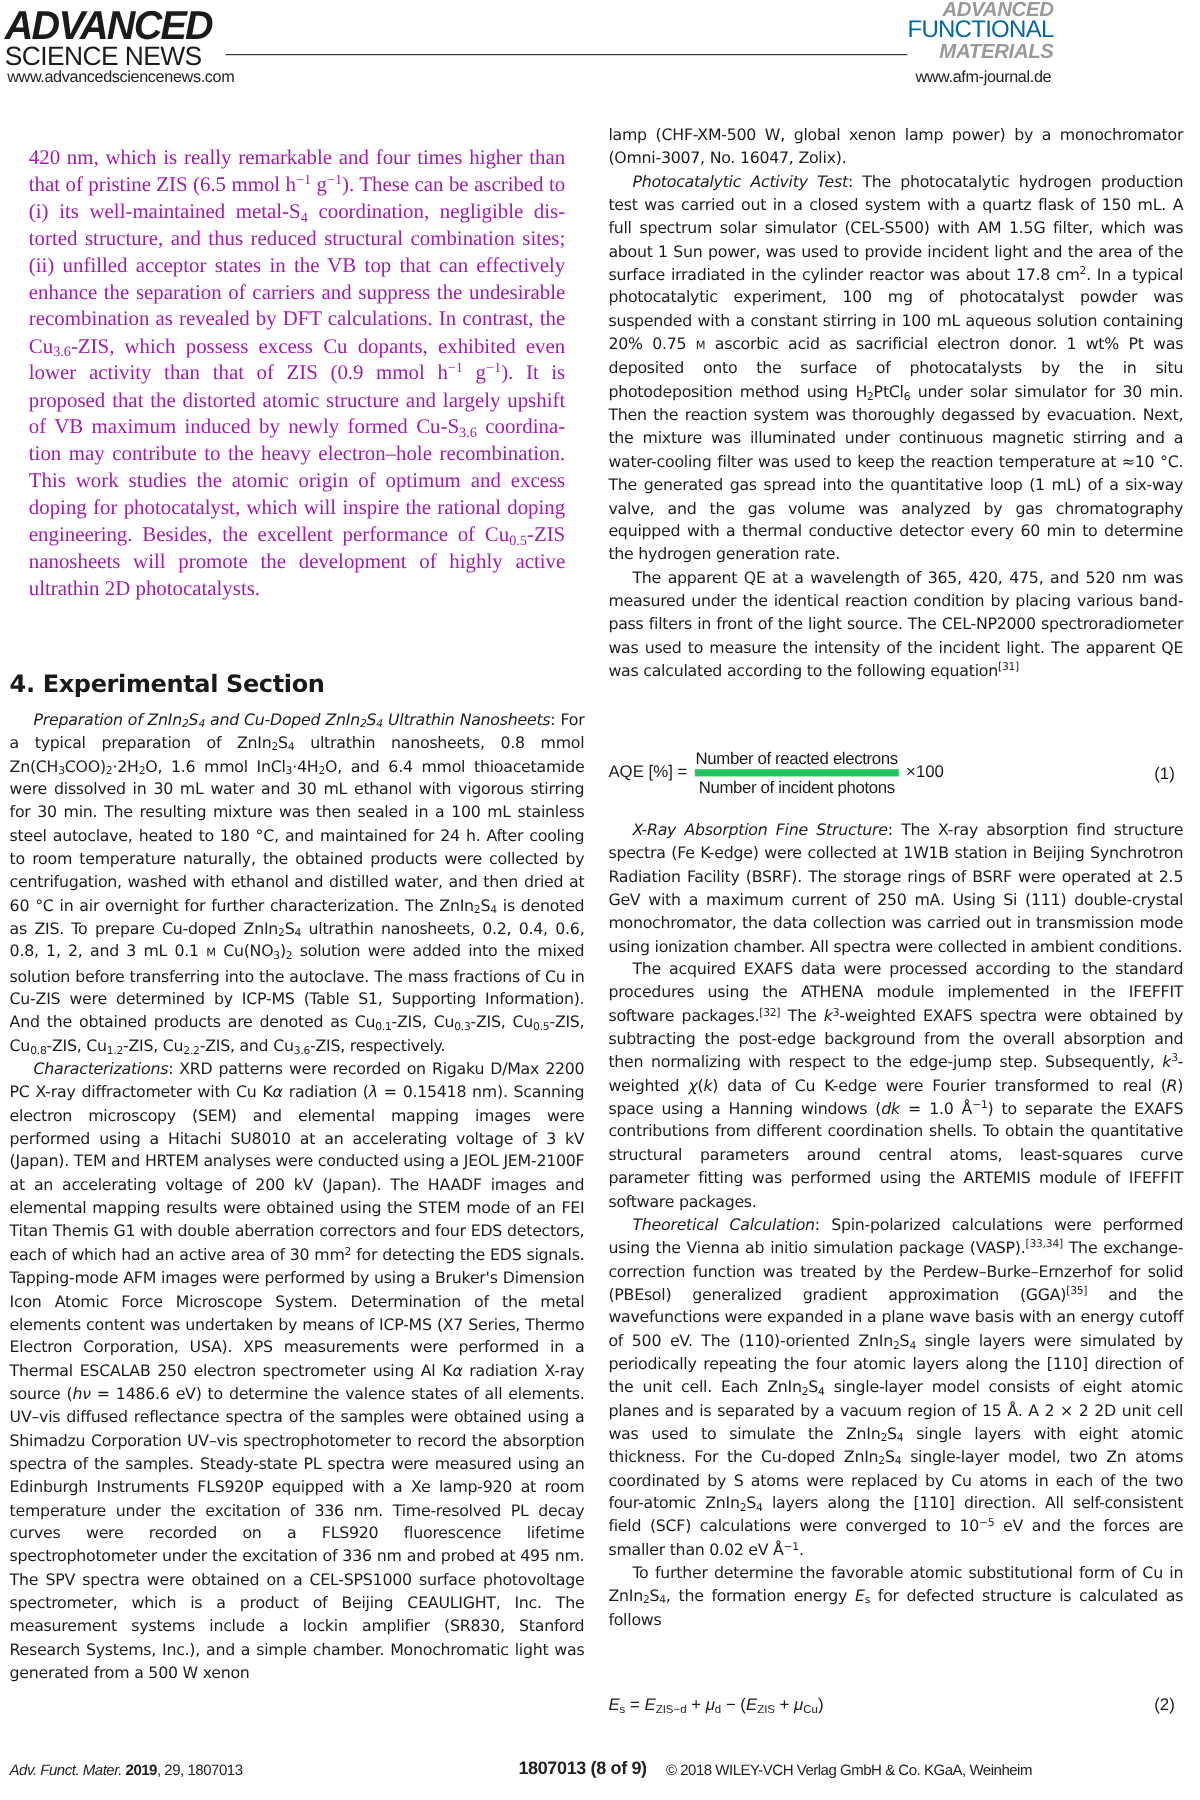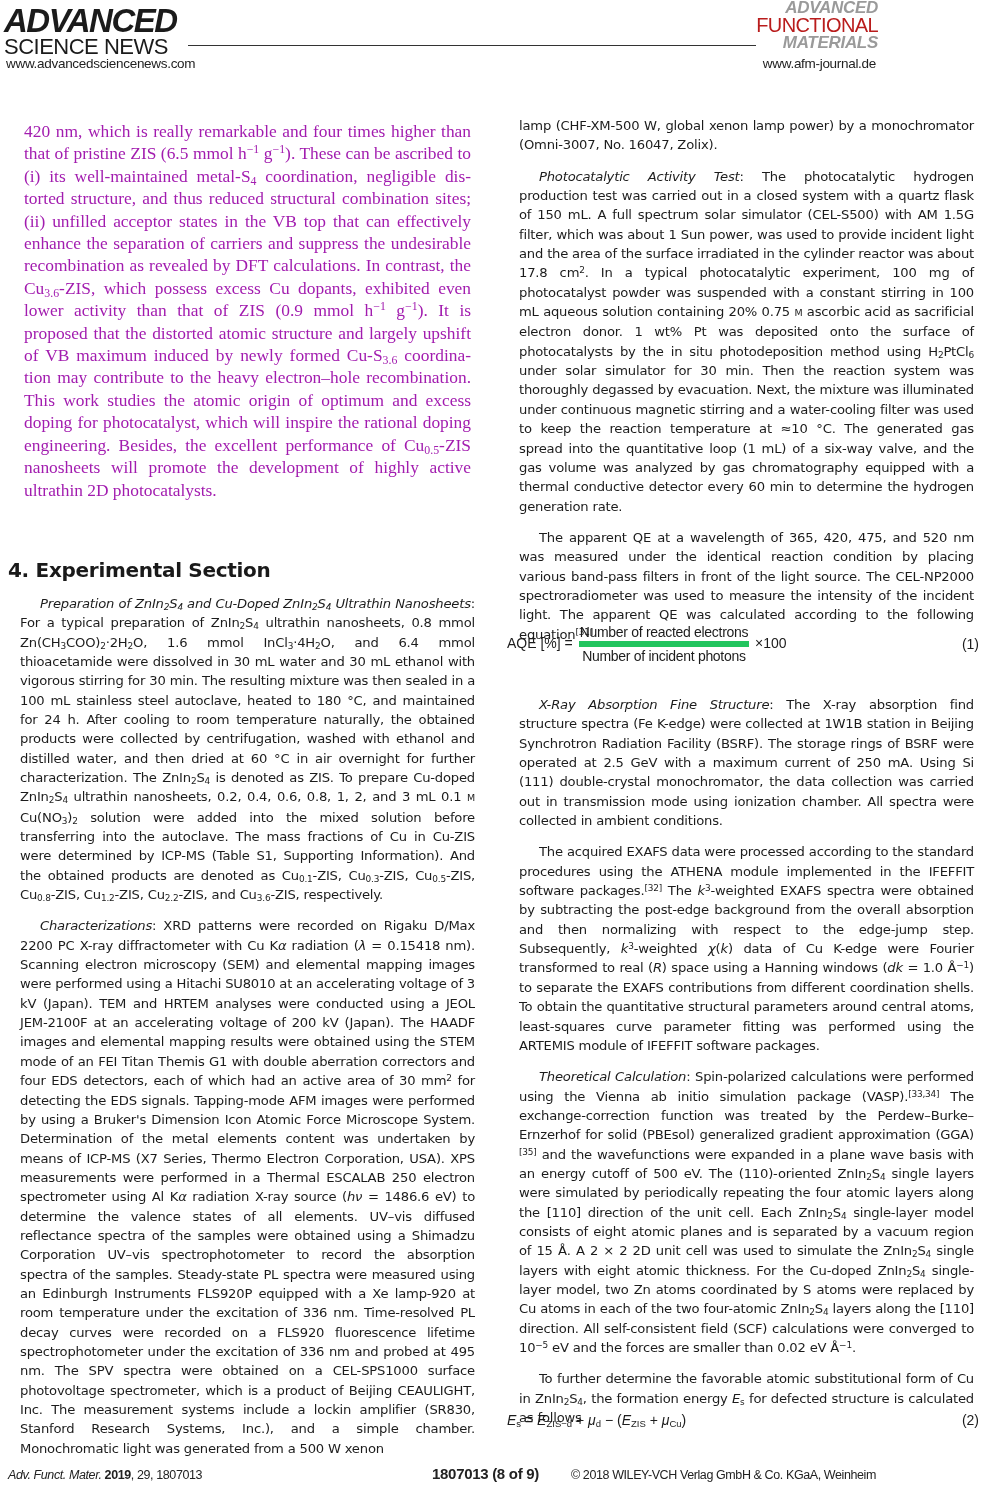--- a/index.html
+++ b/index.html
@@ -6,53 +6,53 @@
   body { width: 1000px; height: 1500px; position: relative; overflow: hidden; color: #1a1a1a; }
   .page { position: absolute; left: 0; top: 0; width: 884px; height: 1500px; }
 
   
   .hdr-left-logo { position: absolute; left: 4px; top: 4px; font-family: "Liberation Sans", sans-serif; line-height: 1; }
   .logo-adv { font-weight: bold; font-style: italic; font-size: 33px; letter-spacing: -1.5px; color: #1b1b1b; transform: scaleY(1.02); display: block; }
   .logo-sci { font-size: 22px; color: #1b1b1b; letter-spacing: -0.5px; display: block; margin-top: -1px; }
   .hdr-rule { position: absolute; left: 188px; right: 128px; top: 45px; height: 0; border-top: 1.2px solid #333; }
   .hdr-right-logo { position: absolute; right: 6px; top: 0px; text-align: right; font-family: "Liberation Sans", sans-serif; line-height: 0.95; }
   .rlogo-1 { font-weight: bold; font-style: italic; font-size: 17px; color: #9a9a9a; display:block; letter-spacing: -0.3px; }
-  .rlogo-2 { font-size: 20px; color: #b91c1c; display:block; letter-spacing: -0.6px; }
+  .rlogo-2 { font-size: 20px; color: #0369a1; display:block; letter-spacing: -0.6px; }
   .rlogo-3 { font-weight: bold; font-style: italic; font-size: 17px; color: #9a9a9a; display:block; letter-spacing: -0.3px; }
   .hdr-url-left { position: absolute; left: 6px; top: 56px; font-family: "Liberation Sans", sans-serif; font-size: 13.5px; color: #222; letter-spacing: -0.3px; }
   .hdr-url-right { position: absolute; right: 8px; top: 56px; font-family: "Liberation Sans", sans-serif; font-size: 13.5px; color: #222; letter-spacing: -0.3px; }
 
   
   .col { position: absolute; width: 479px; }
   .col-left { left: 8px; top: 104px; }
   .col-right { left: 507px; top: 104px; }
 
   .serif-p { font-family: "Liberation Serif", serif; font-size: 17.4px; line-height: 22.4px; text-align: justify; margin: 16px; color: #a21caf; }
-  .sans-p { font-family: "DejaVu Sans", sans-serif; font-size: 13.15px; line-height: 19.35px; text-align: justify; margin: 12px; color: #1c1c1c; letter-spacing: -0.2px; }
+  .sans-p { font-family: "DejaVu Sans", sans-serif; font-size: 13.15px; line-height: 19.35px; text-align: justify; margin: 0; color: #1c1c1c; letter-spacing: -0.2px; }
   .sans-p.indent { text-indent: 20px; }
   sub, sup { font-size: 0.68em; line-height: 0; }
   sub { vertical-align: -0.25em; }
   sup { vertical-align: 0.5em; }
   .smallcap { font-size: 0.72em; }
 
   .section-title { font-family: "DejaVu Sans", sans-serif; font-weight: bold; font-size: 20px; margin: 0; color: #1a1a1a; letter-spacing: -0.3px; }
 
   .eq-row { position: absolute; left: 507px; width: 472px; font-family: Liberation Sans, sans-serif; font-size: 14px; color: #1c1c1c; }
   .eq-num { position: absolute; right: 0; top: 0; }
   .frac { display: inline-flex; flex-direction: column; align-items: center; vertical-align: middle; margin: 0 2px; }
   .frac .num { border-bottom: 6px solid #22c55e; padding: 0 1px 1px; letter-spacing: -0.3px; }
   .frac .den { padding: 1px 1px 0; letter-spacing: -0.3px; }
 
   
   .footer { position: absolute; top: 1468px; font-family: "Liberation Sans", sans-serif; font-size: 12.5px; color: #222; letter-spacing: -0.4px; }
   .footer-left { left: 8px; }
   .footer-left .it { font-style: italic; }
   .footer-left b { font-weight: bold; }
   .footer-center { left: 432px; font-weight: bold; font-size: 15px; top: 1465px; letter-spacing: -0.3px; }
-  .footer-right { right: 8px; }
+  .footer-right { right: 24px; }
 </style>
 </head>
 <body>
 
 <div class="page">
 
   <div class="hdr-left-logo">
     <span class="logo-adv">ADVANCED</span>
     <span class="logo-sci">SCIENCE NEWS</span>
   </div>

